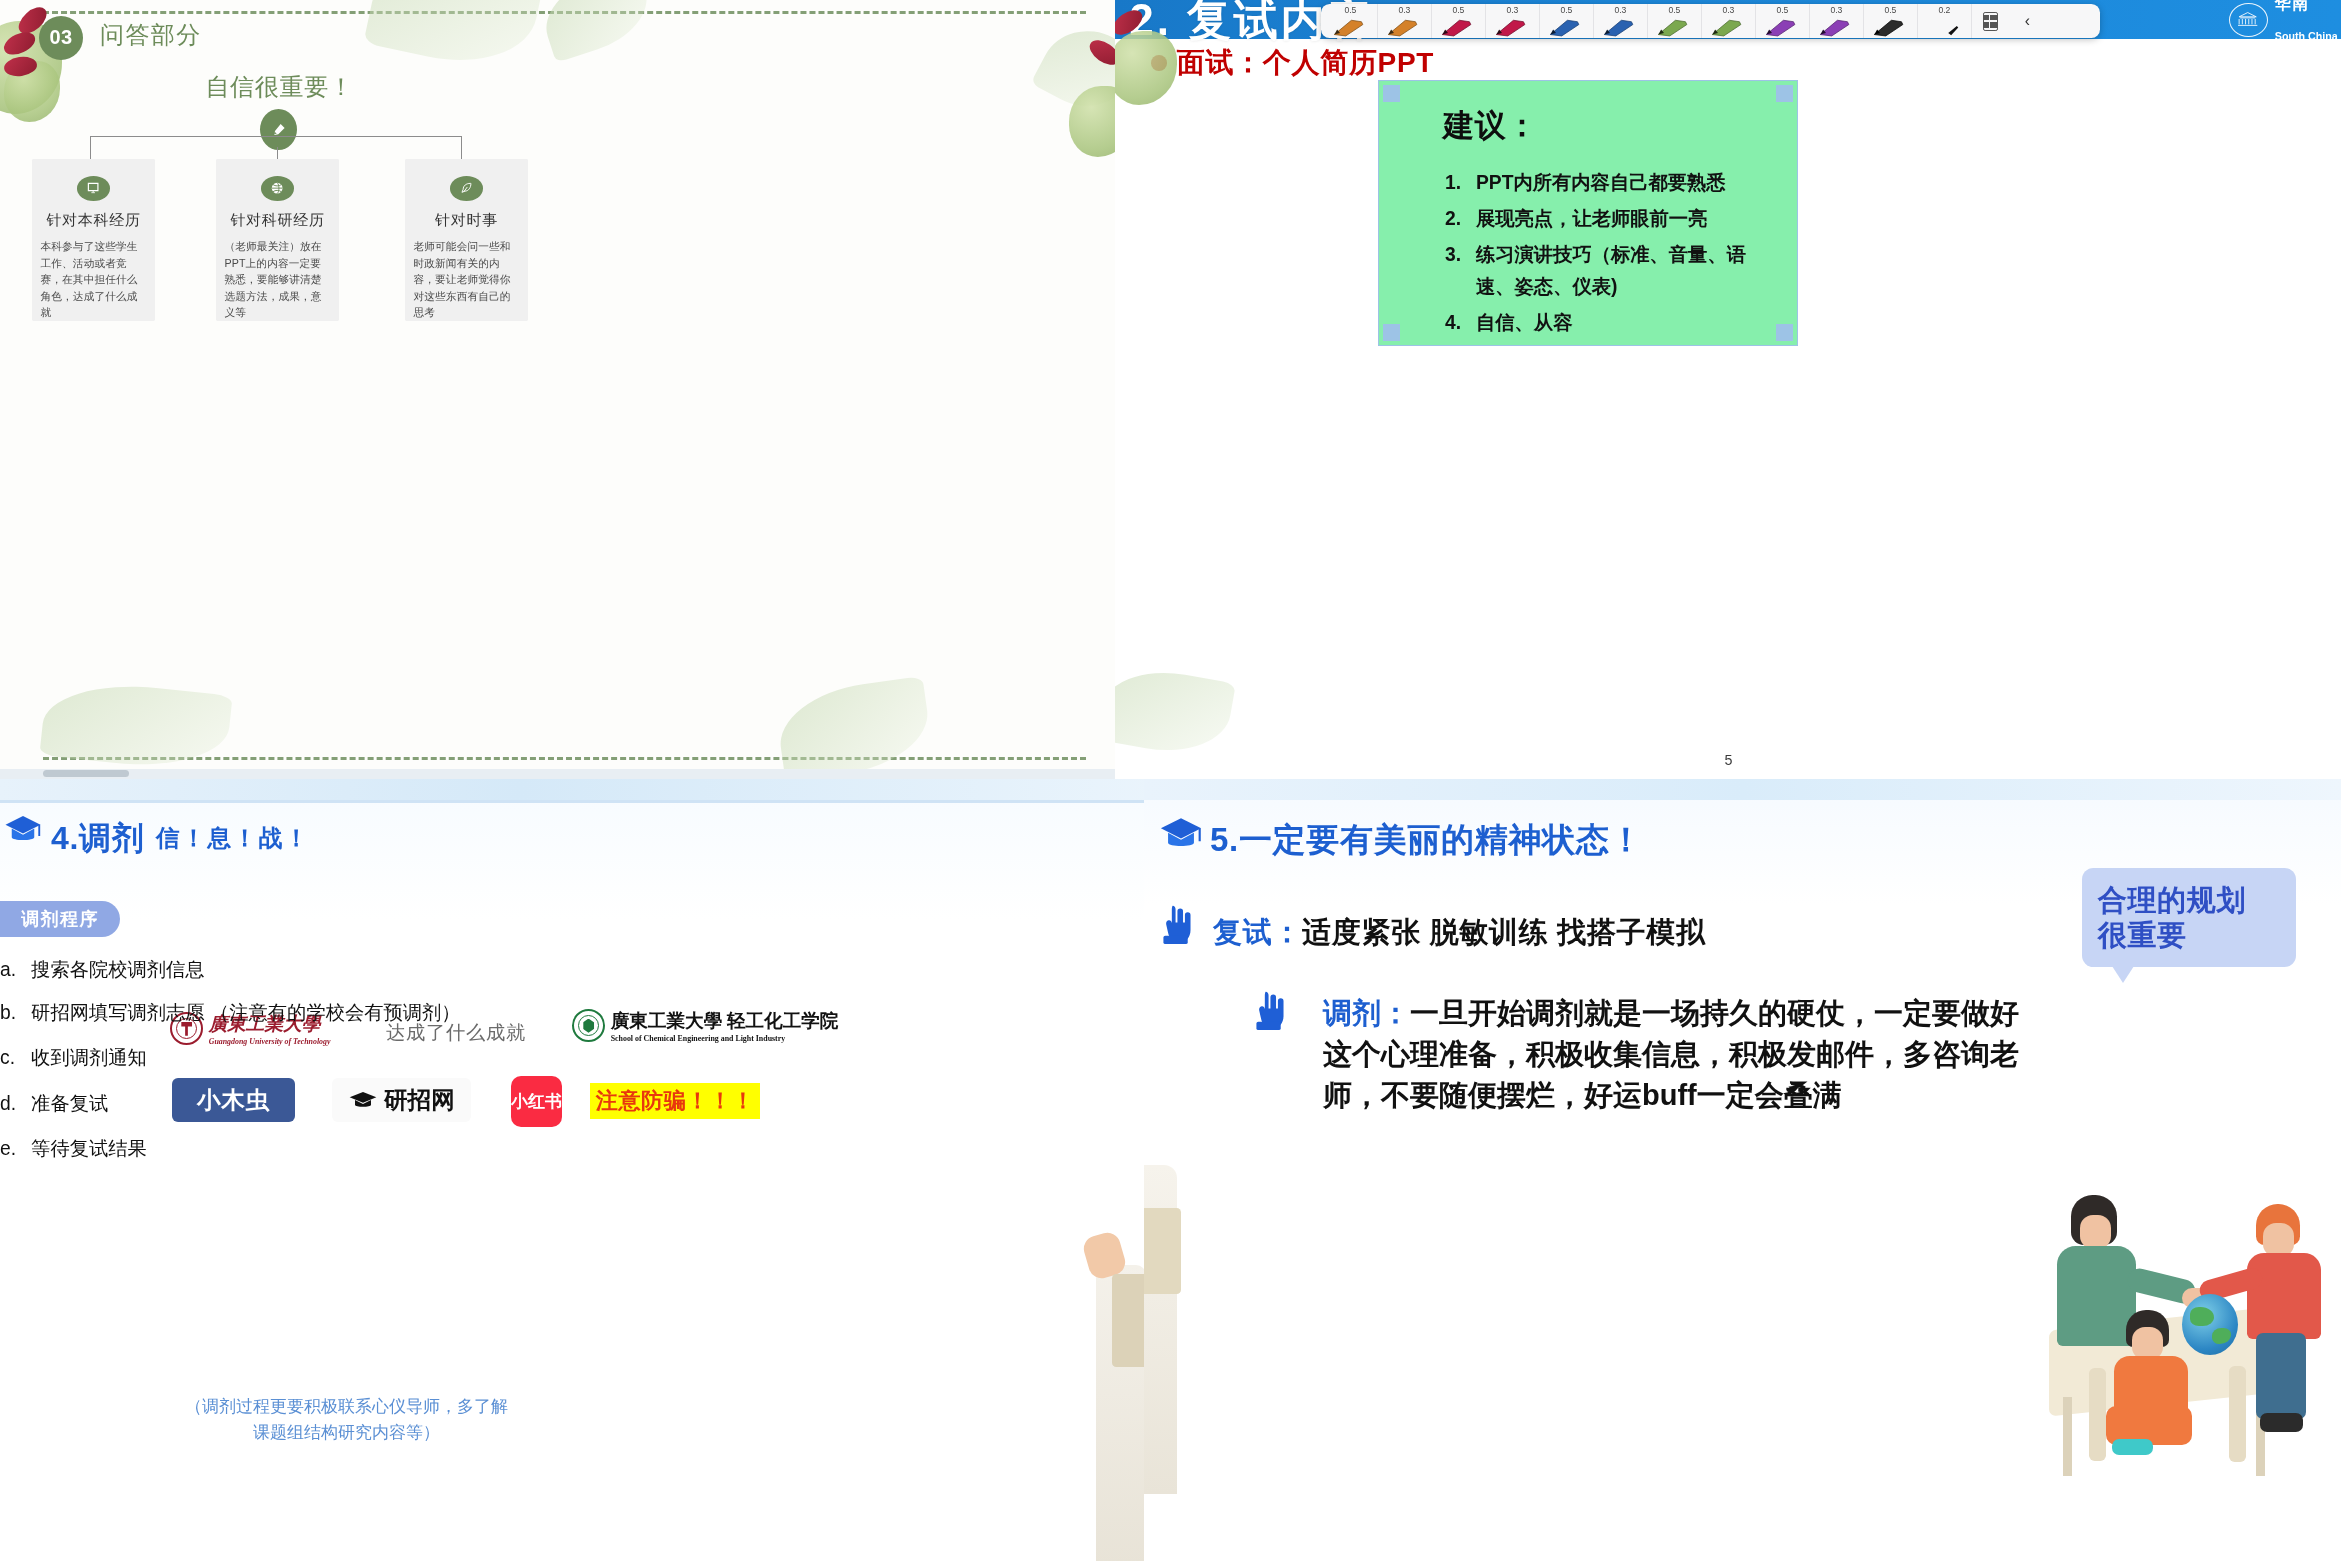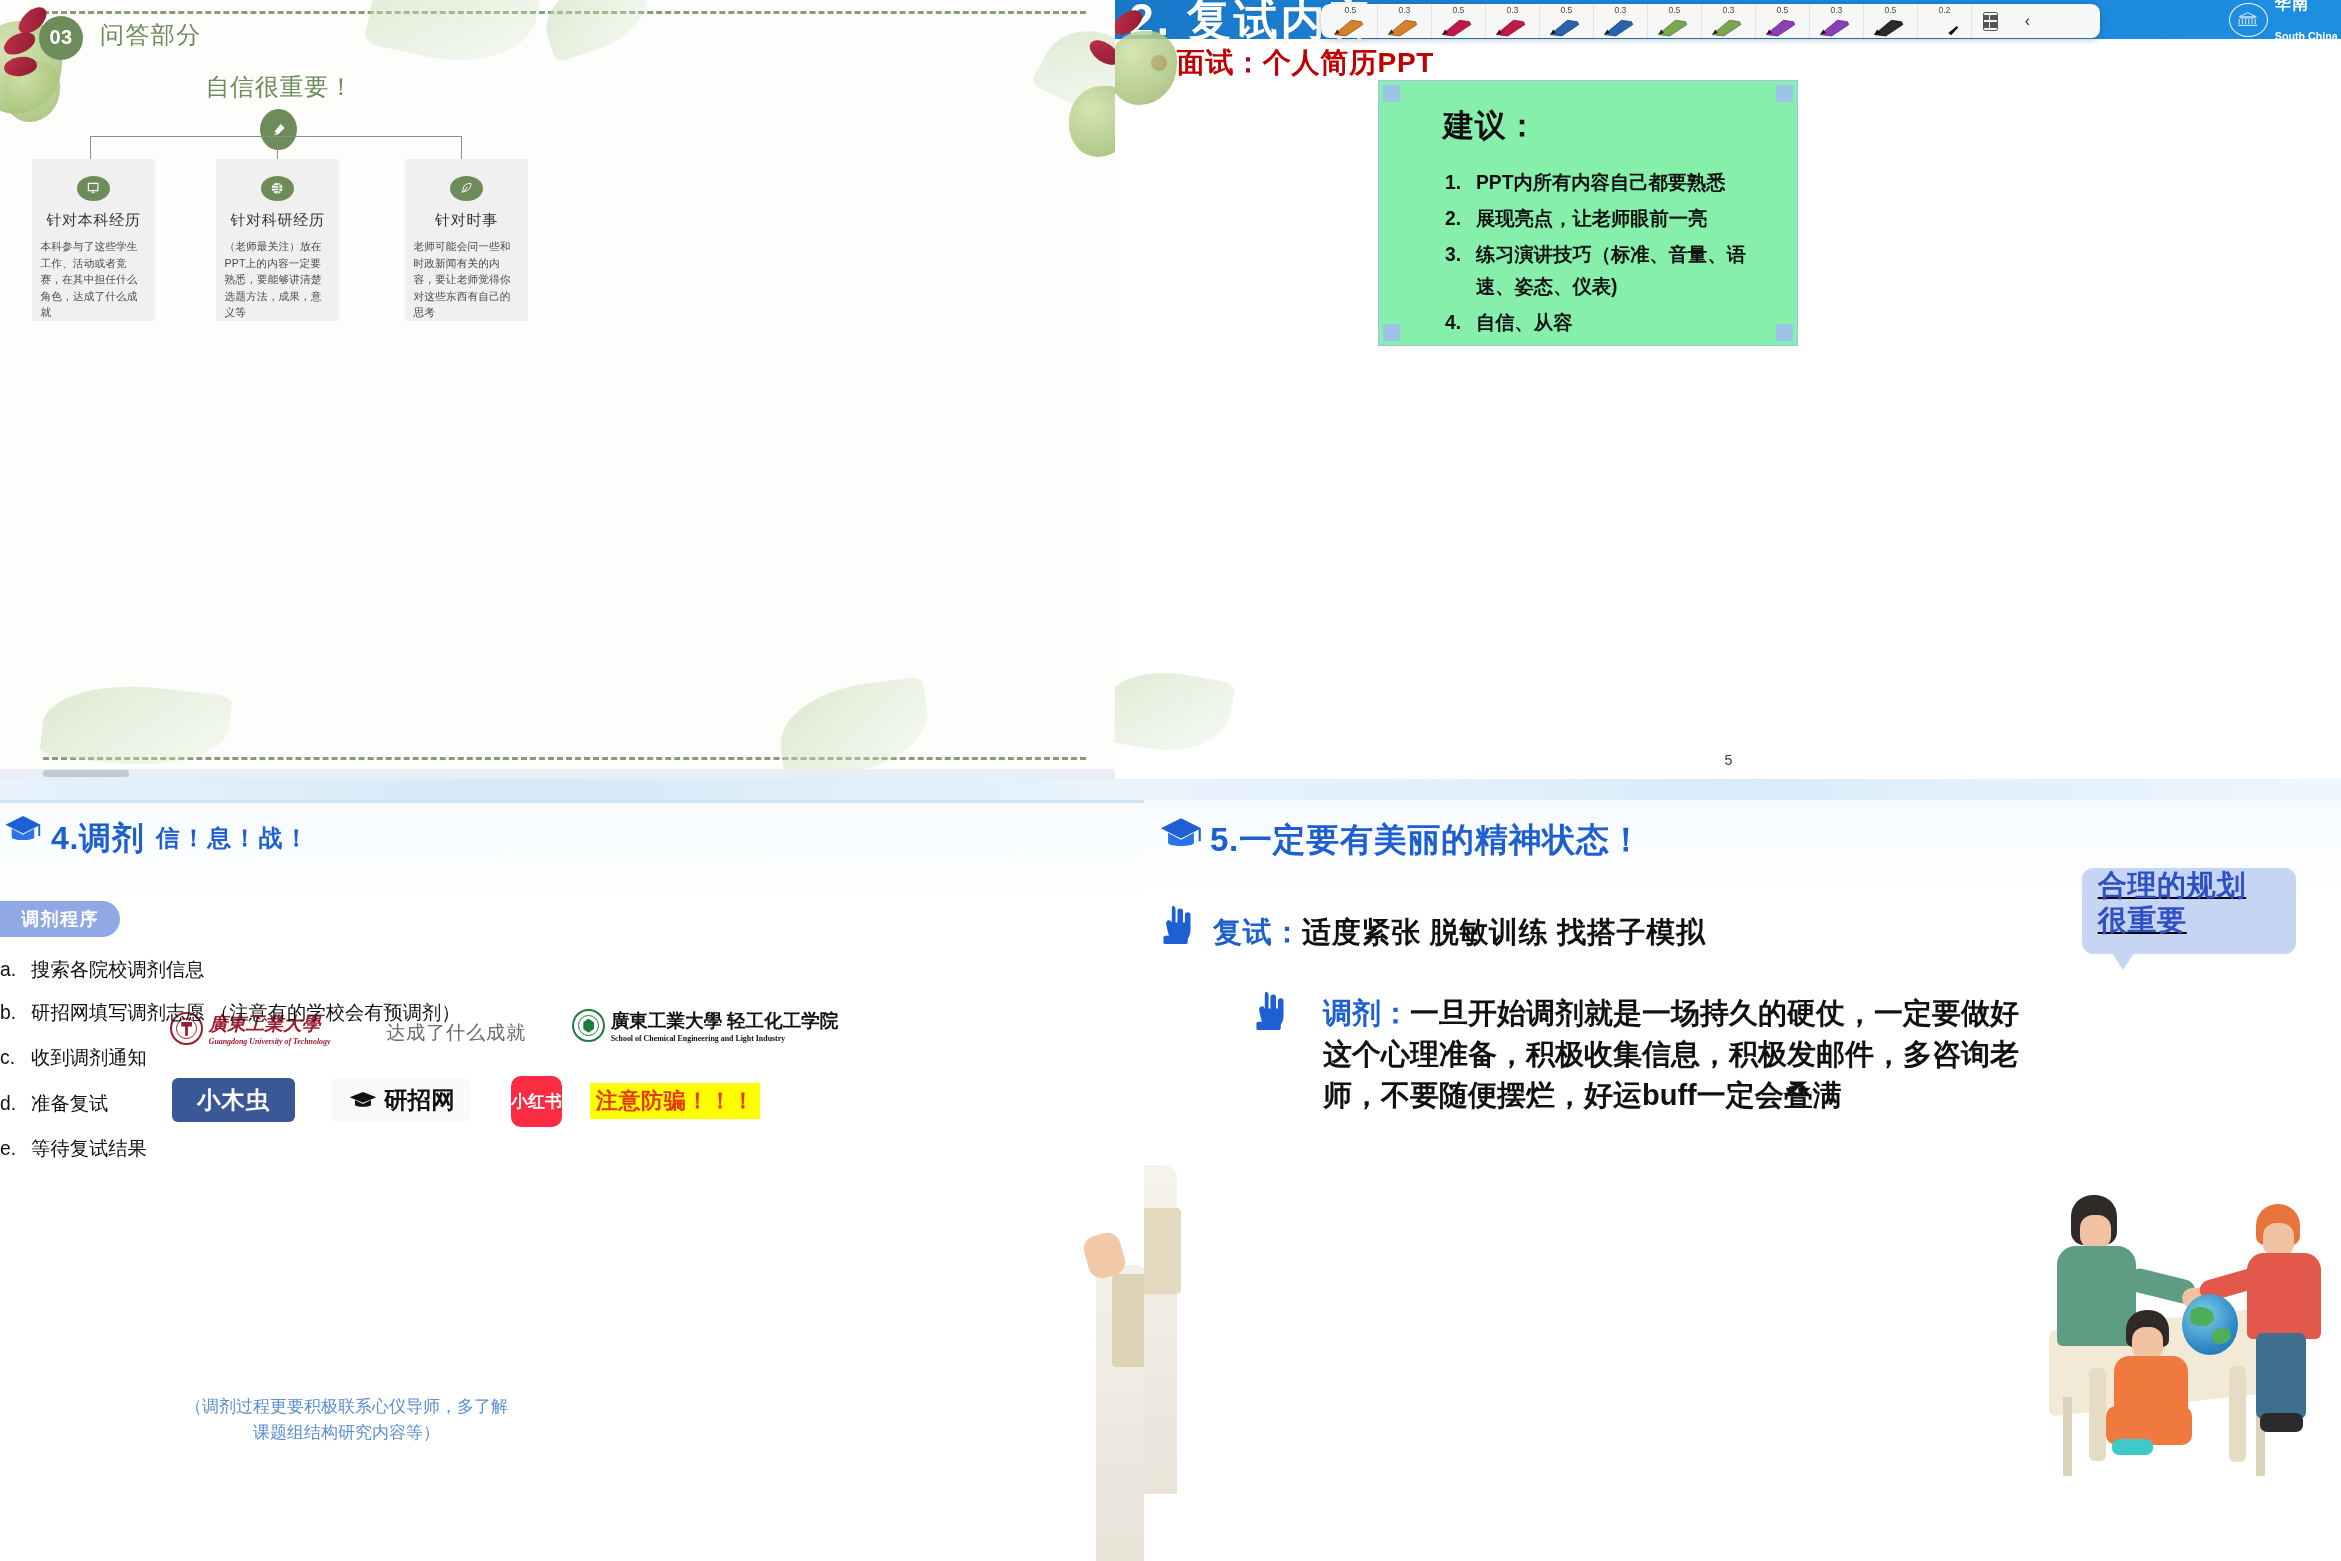--- a/index.html
+++ b/index.html
@@ -230,23 +230,23 @@
     position: absolute; left: 69px; top: 134px;
     font-size: 29px; font-weight: 800; color: #111; letter-spacing: 0.7px;
   }
   .d-row1 .k { color: #1d5fd0; }
   .d-para {
     position: absolute; left: 179px; top: 214px; width: 715px;
     font-size: 29px; font-weight: 800; color: #111; line-height: 1.42; letter-spacing: 0px;
   }
   .d-para .k { color: #1d5fd0; }
   .bubble {
-    position: absolute; right: 46px; top: 89px; width: 214px; height: 86px;
+    position: absolute; right: 46px; top: 89px; width: 214px; height: 99px;
     background: #c7d5f5; border-radius: 11.4px;
-    display: flex; flex-direction: column; justify-content: flex-start; padding-left: 15.7px; text-decoration: underline;
+    display: flex; flex-direction: column; justify-content: center; padding-left: 15.7px;
   }
   .bubble:after {
     content:""; position:absolute; left: 30px; bottom: -15.7px;
     border-left: 11.4px solid transparent; border-right: 11.4px solid transparent;
     border-top: 17px solid #c7d5f5;
   }
   .bubble span { font-size: 29px; font-weight: 800; color: #2f4fc4; line-height: 1.2; letter-spacing: 0.7px; }
 
   
   .illus { position: absolute; right: 7.1px; bottom: 71px; width: 315px; height: 336px; }

